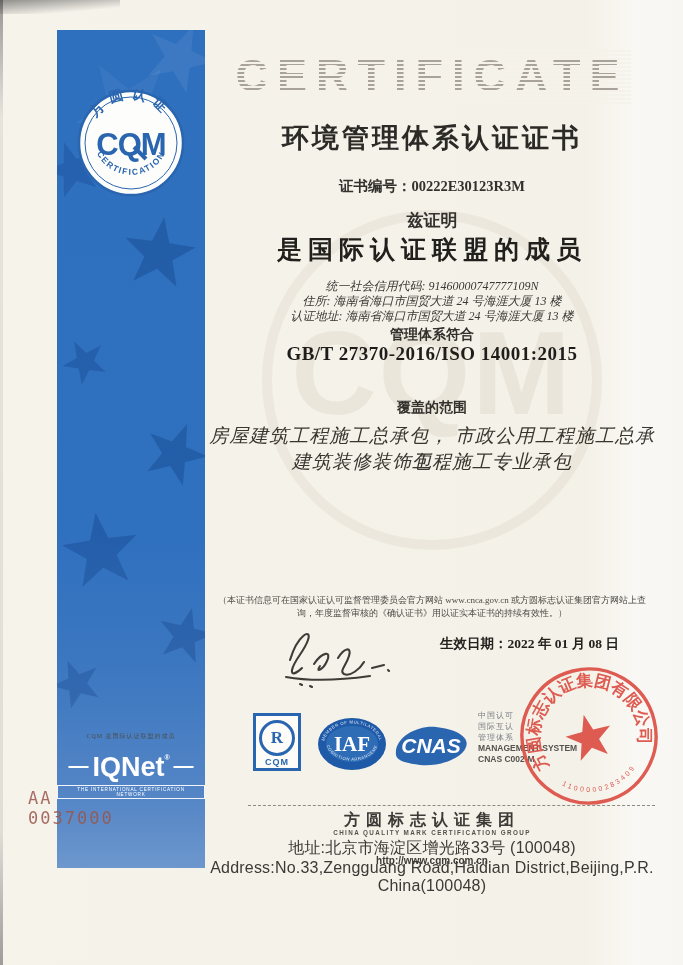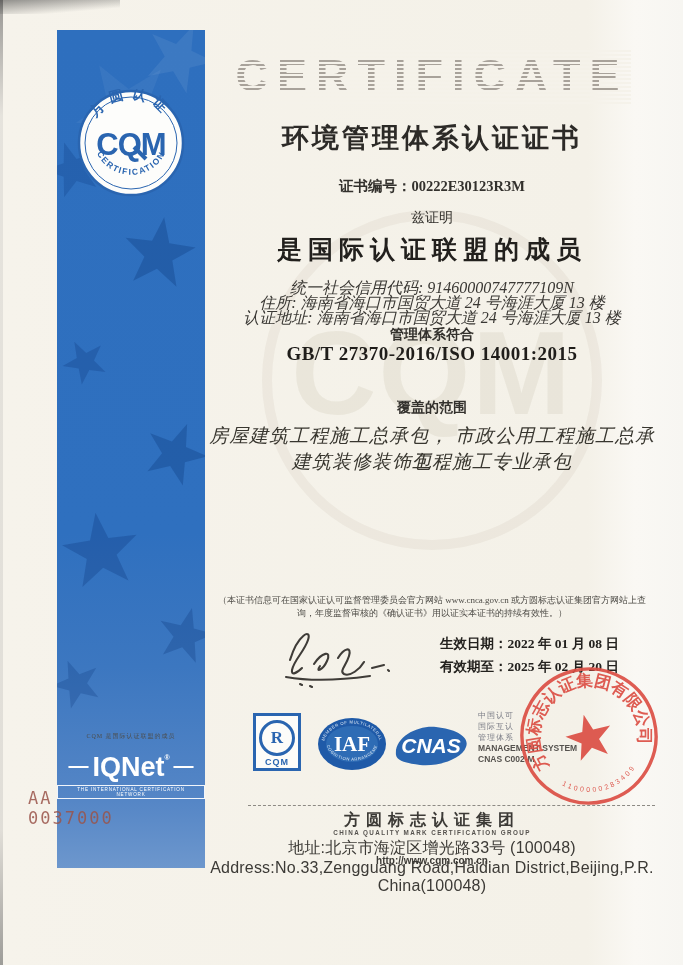--- a/index.html
+++ b/index.html
@@ -38,24 +38,24 @@
   .content{position:absolute;left:205px;top:0;width:458px;text-align:center;color:#33312d;}
   .abs{position:absolute;left:0;right:4px;}
   .ghost{top:50px;font-size:45px;font-weight:bold;letter-spacing:9px;color:#a8a29a;
     font-family:"Liberation Sans",sans-serif;}
   .ghost .wrap{position:relative;display:inline-block;}
   .ghost .wrap::after{content:"";position:absolute;inset:-2px;
     background:repeating-linear-gradient(180deg,rgba(245,242,234,0) 0 2px,#f5f2ea 2px 4px);}
   .title{top:120px;font-size:27px;font-weight:bold;letter-spacing:3px;color:#2c2a27;
     font-family:"Liberation Sans",sans-serif;}
   .certno{top:177px;font-size:14.5px;font-weight:600;font-family:"Liberation Serif",serif;}
-  .certify{top:209px;font-size:14px;font-weight:400;font-family:"Liberation Serif",serif;}
+  .certify{top:209px;font-size:17px;font-weight:700;font-family:"Liberation Serif",serif;}
   .company{top:233px;font-size:25px;font-weight:bold;letter-spacing:6px;color:#22201d;
     font-family:"Liberation Serif",serif;}
-  .kai{font-family:"Liberation Serif",serif;font-style:italic;font-size:16px;color:#3a3834;}
+  .kai{font-family:"Liberation Serif",serif;font-style:italic;font-size:12px;color:#3a3834;}
   .credit{top:278px;}
   .addr1{top:293px;}
   .addr2{top:308px;}
   .conform{top:326px;font-size:14px;font-weight:bold;font-family:"Liberation Serif",serif;}
   .standard{top:343px;font-size:19px;font-weight:bold;letter-spacing:.5px;color:#1f1d1a;
     font-family:"Liberation Serif",serif;}
   .scopelbl{top:399px;font-size:14px;font-weight:bold;font-family:"Liberation Serif",serif;}
   .scope1{top:423px;}
   .scope2{top:449px;}
   .scope{font-family:"Liberation Serif",serif;font-style:italic;font-size:19px;
@@ -172,21 +172,20 @@
       <path d="M34,40 C42,28 52,26 47,37 C43,46 35,49 40,42"></path>
       <path d="M58,34 C64,24 72,22 69,32 C66,42 59,47 64,50 C70,53 80,45 84,38"></path>
       <path d="M92,44 l12,-3"></path>
       <path d="M6,53 C34,58 62,56 90,52"></path>
       <path d="M20,60 l2,1 M30,62 l2,1 M108,46 l1,1"></path>
     </g>
   </svg>
 
   <div class="dates">
     <div><span>生效日期：</span><span>2022 年 01 月 08 日</span></div>
-    <div><span>有效期至：</span><span>2025 年 02 月 20 日</span></div>
   </div>
 
   <div class="rcqm">
     <div class="circ">R</div>
     <div class="lbl">CQM</div>
   </div>
 
   <svg class="iaf-logo" width="70" height="54" viewBox="0 0 70 54">
     <ellipse cx="35" cy="27" rx="34" ry="26" fill="#1f5aa8"></ellipse>
     <ellipse cx="35" cy="27" rx="26" ry="18" fill="#2e6cb5"></ellipse>

